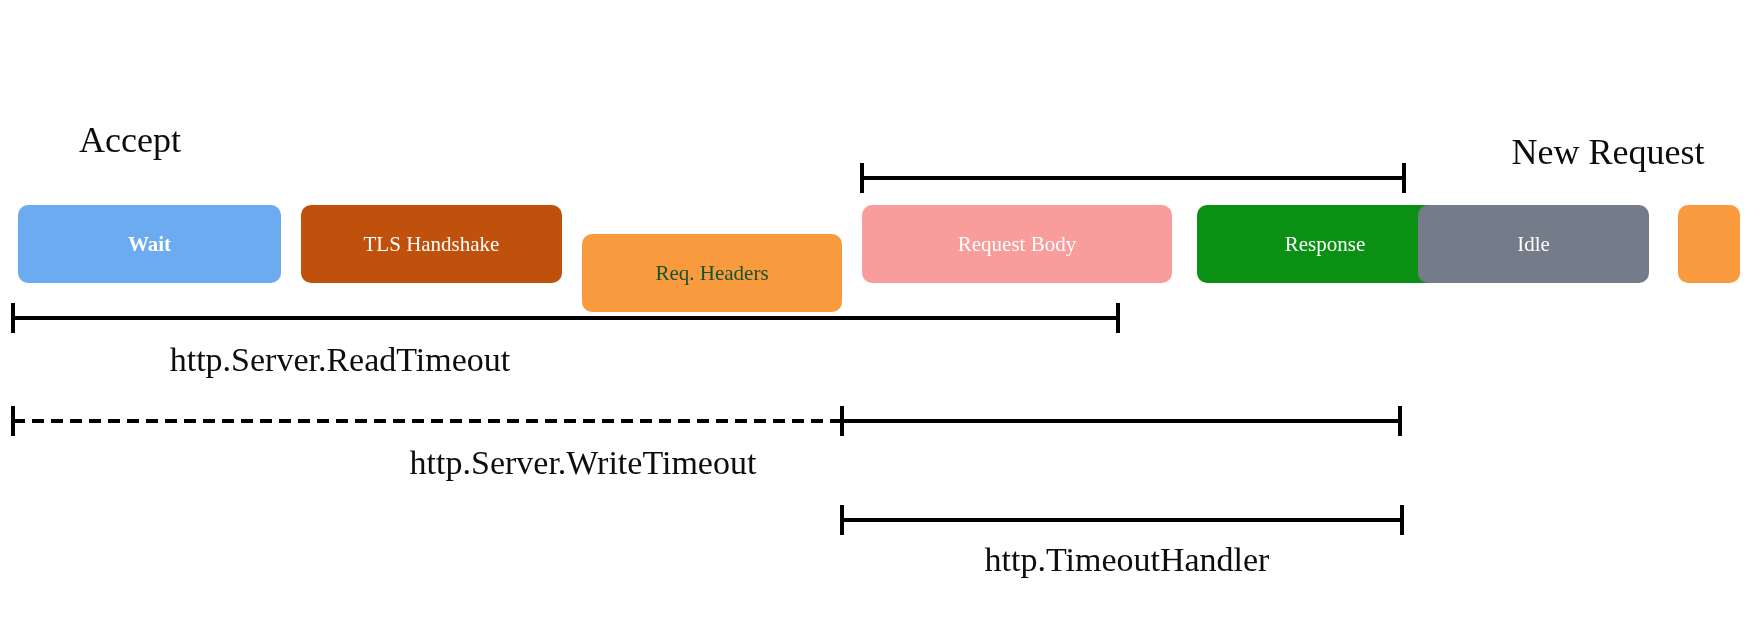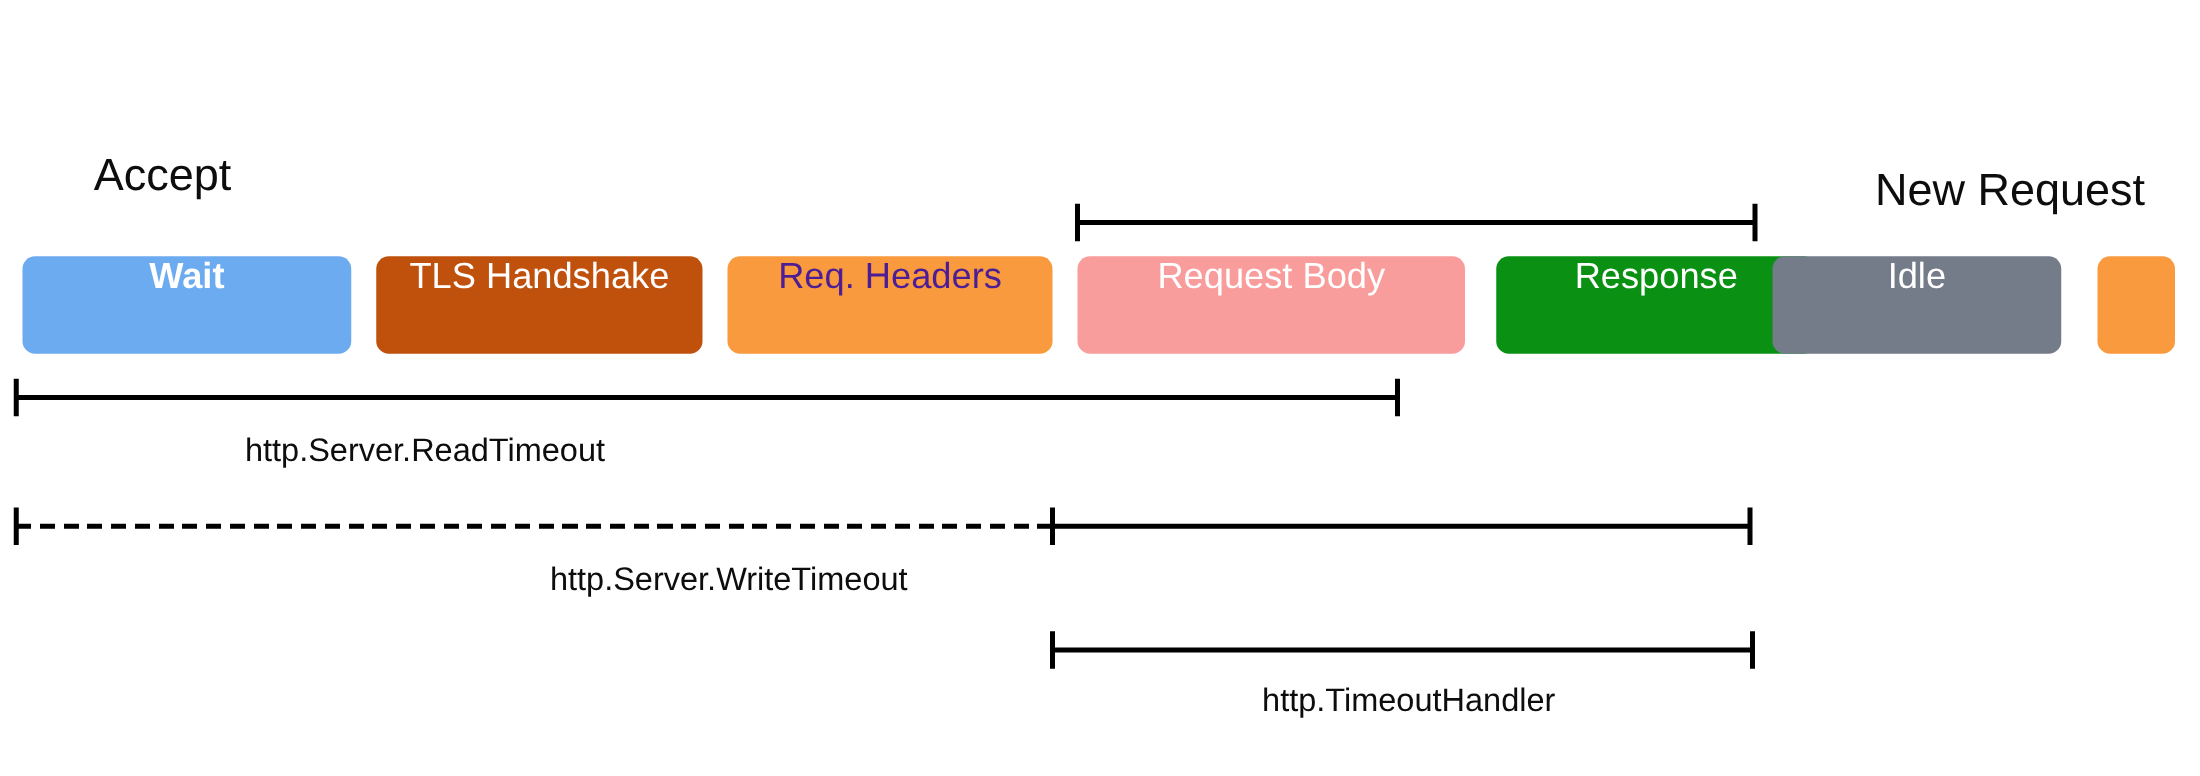--- a/index.html
+++ b/index.html
@@ -1,64 +1,64 @@
 <!DOCTYPE html>
 <html style="--line-color: #000000;"><head>
 <meta charset="utf-8">
 <style>
   html, body { margin: 0; padding: 0; background: #ffffff; }
   .diagram {
     position: relative;
     width: 1760px;
     height: 621px;
     background: #ffffff;
-    font-family: Liberation Sans, sans-serif;
+    font-family: Liberation Serif, serif;
     overflow: hidden;
   }
   .top-label {
     position: absolute;
     font-size: 36px;
     color: #0d0d0d;
     white-space: nowrap;
     transform: translateX(-50%);
     line-height: 40px;
   }
   #lbl-accept      { left: 130px;  top: 120px; }
   #lbl-servehttp   { left: 1098px; top: 120px; }
   #lbl-newrequest  { left: 1608px; top: 120px; margin-top: 12px; }
 
   .block {
     position: absolute;
     top: 205px;
     height: 78px;
     border-radius: 10px;
     color: #ffffff;
-    font-size: 29px;
+    font-size: 21px;
     display: flex;
-    align-items: flex-start;
+    align-items: center;
     justify-content: center;
     white-space: nowrap;
   }
   .block.bold { font-weight: 700; }
 
   .bracket { position: absolute; inset: 0; pointer-events: none; }
   .hline   { position: absolute; height: 4px; background: var(--line-color, #000); }
   .hline.dashed {
     background: repeating-linear-gradient(to right,
       var(--line-color, #000) 0 12px, transparent 12px 19px);
   }
   .tick {
     position: absolute;
     width: 4px;
     height: 30px;
     background: var(--line-color, #000);
   }
   .timeout-label {
     position: absolute;
-    font-size: 26px;
+    font-size: 34px;
     color: #0d0d0d;
     white-space: nowrap;
     transform: translateX(-50%);
     line-height: 40px;
   }
   #lbl-read    { left: 340px;  top: 340px; }
   #lbl-write   { left: 583px;  top: 443px; }
   #lbl-handler { left: 1127px; top: 540px; }
 </style>
 </head>
@@ -91,21 +91,21 @@
       <div class="tick" style="left: 840px; top: 505px;"></div>
       <div class="tick" style="left: 1400px; top: 505px;"></div>
     </div>
 
   <div class="block bold" style="left: 18px; width: 263px; background: rgb(108, 171, 239); color: rgb(255, 255, 255);">
     <span>Wait</span>
   </div>
   <div class="block" style="left: 301px; width: 261px; background: rgb(192, 81, 13); color: rgb(255, 255, 255); border-radius: 10px;">
     <span>TLS Handshake</span>
   </div>
-  <div class="block" style="left: 582px; width: 260px; background: rgb(248, 154, 61); color: #4c1d95;">
+  <div class="block" style="left: 582px; width: 260px; background: rgb(248, 154, 61); color: #14532d; margin-top: 29px;">
     <span>Req. Headers</span>
   </div>
   <div class="block" style="left: 862px; width: 310px; background: rgb(249, 156, 156); color: rgb(255, 255, 255);">
     <span>Request Body</span>
   </div>
   <div class="block" style="left: 1197px; width: 256px; background: rgb(10, 145, 19); color: rgb(255, 255, 255);">
     <span>Response</span>
   </div>
   <div class="block" style="left: 1418px; width: 231px; background: rgb(116, 124, 138); color: rgb(255, 255, 255);">
     <span>Idle</span>

